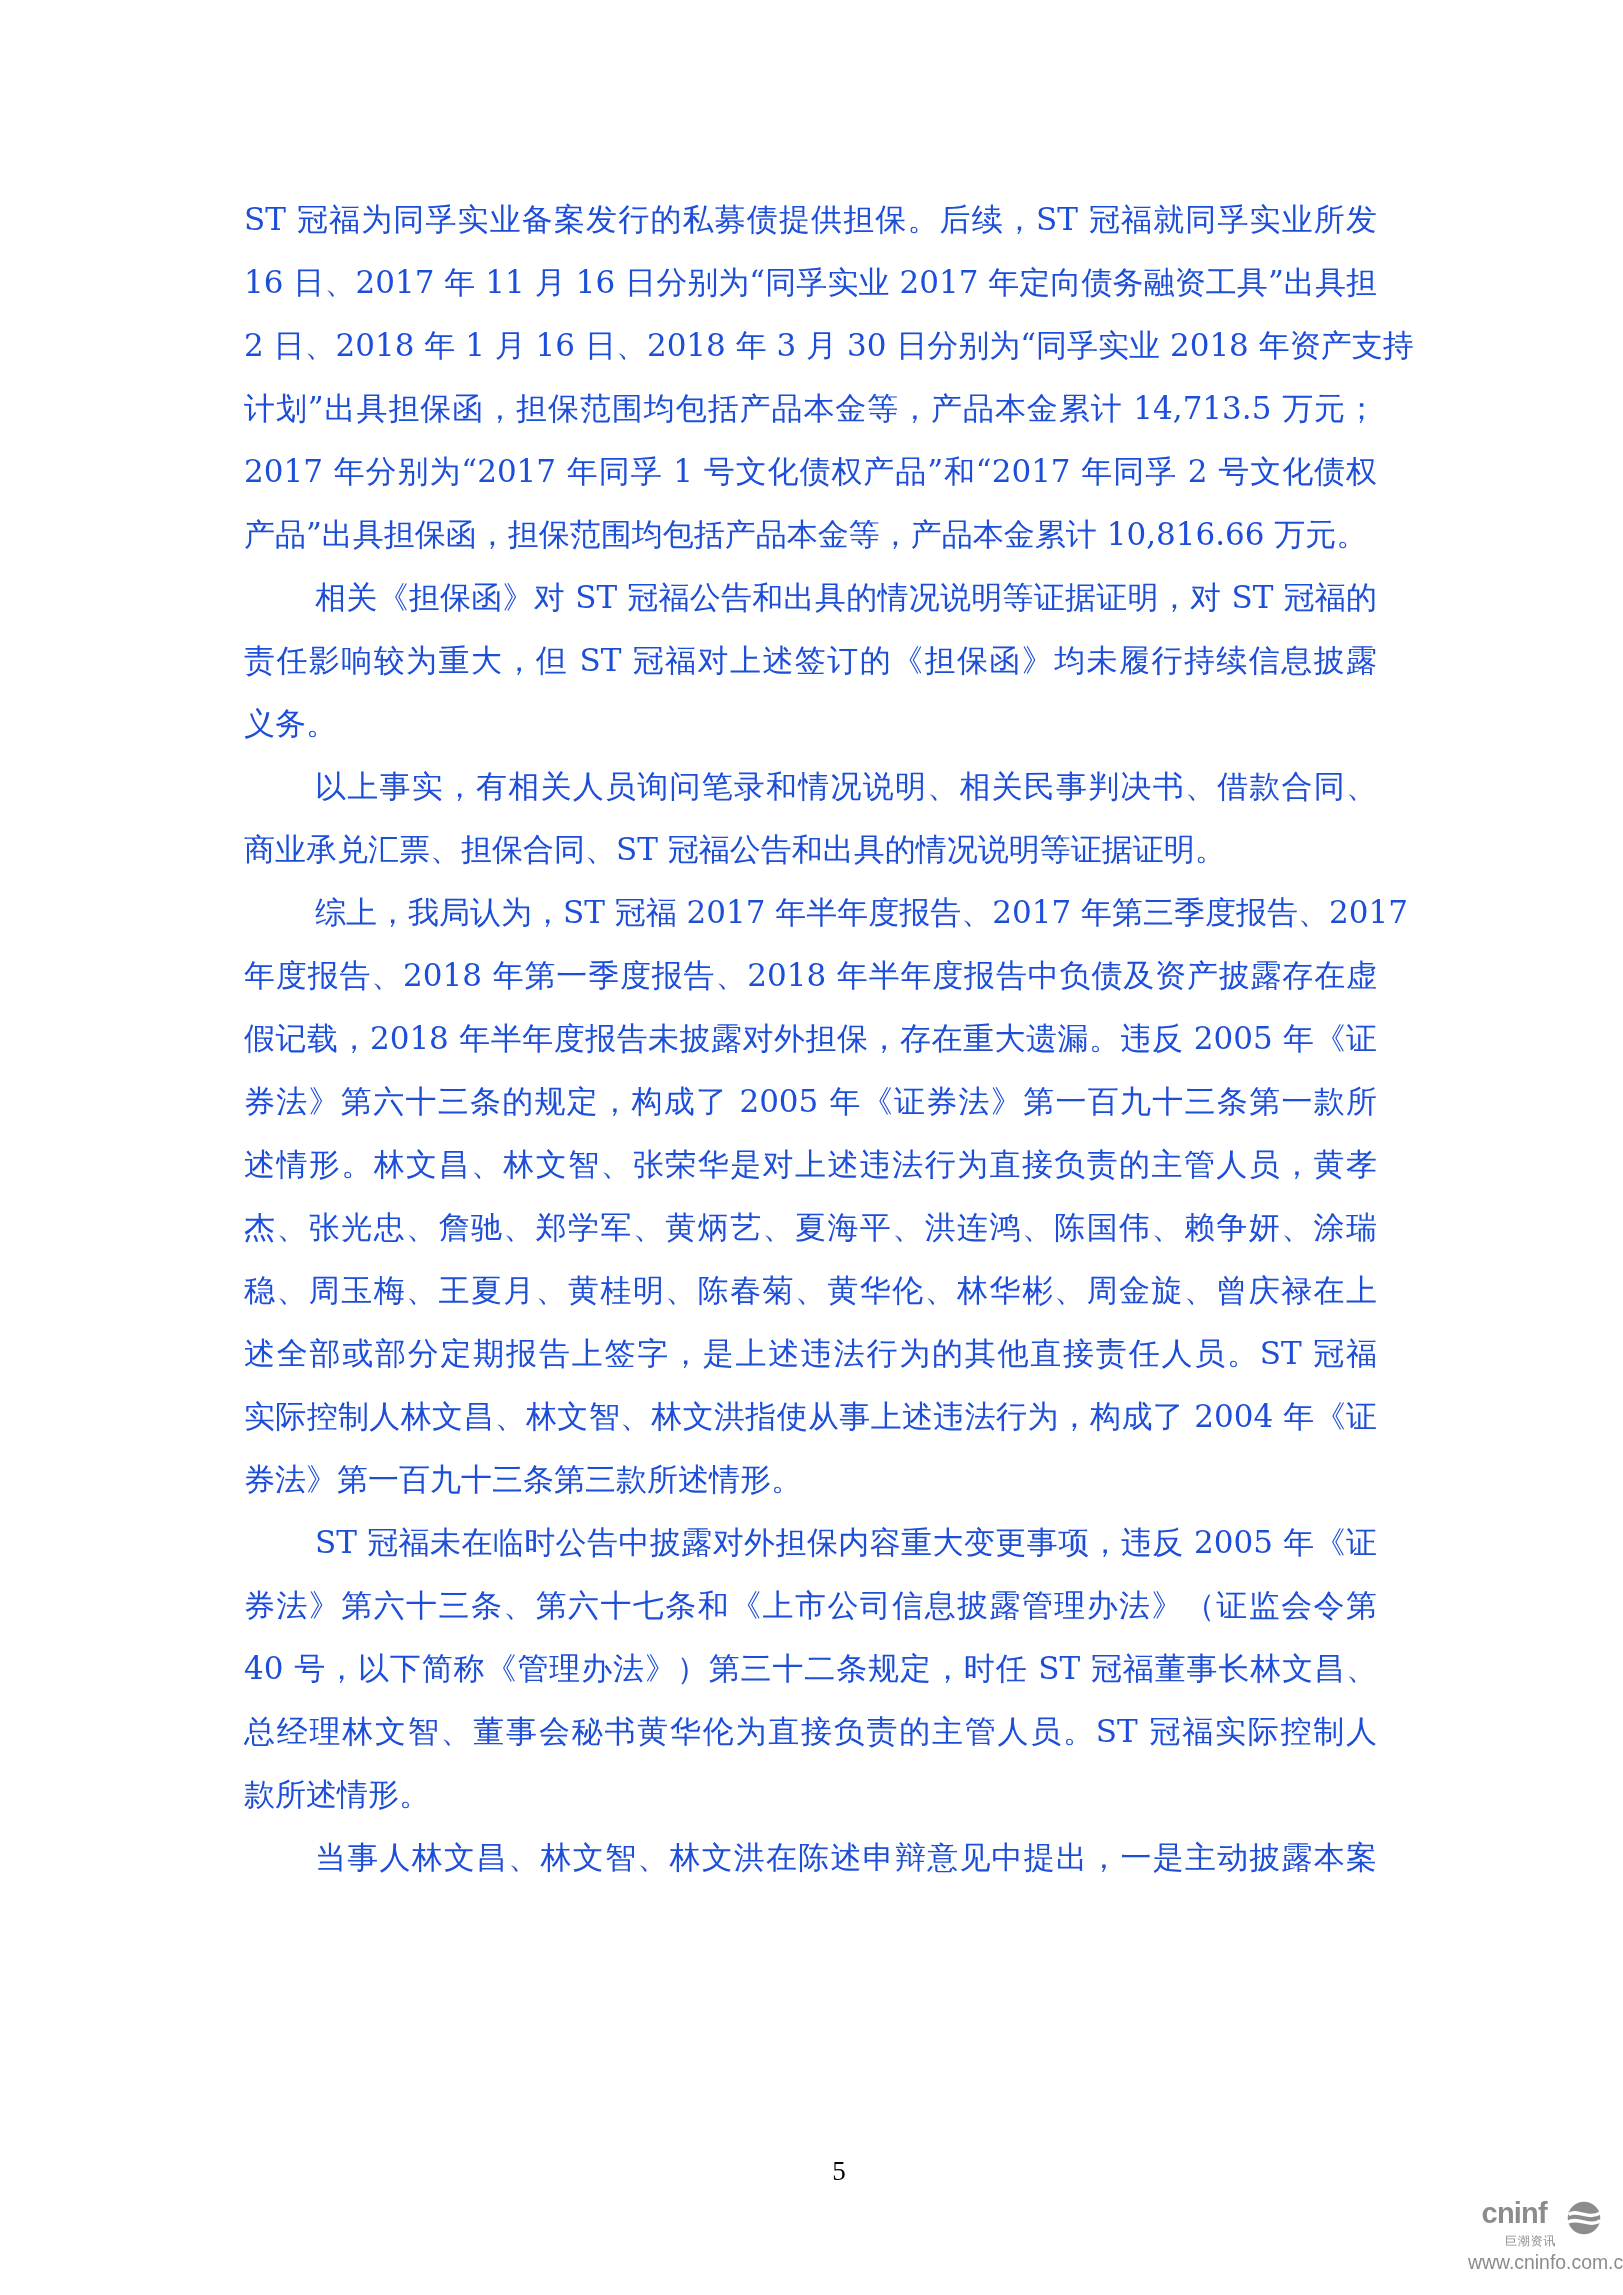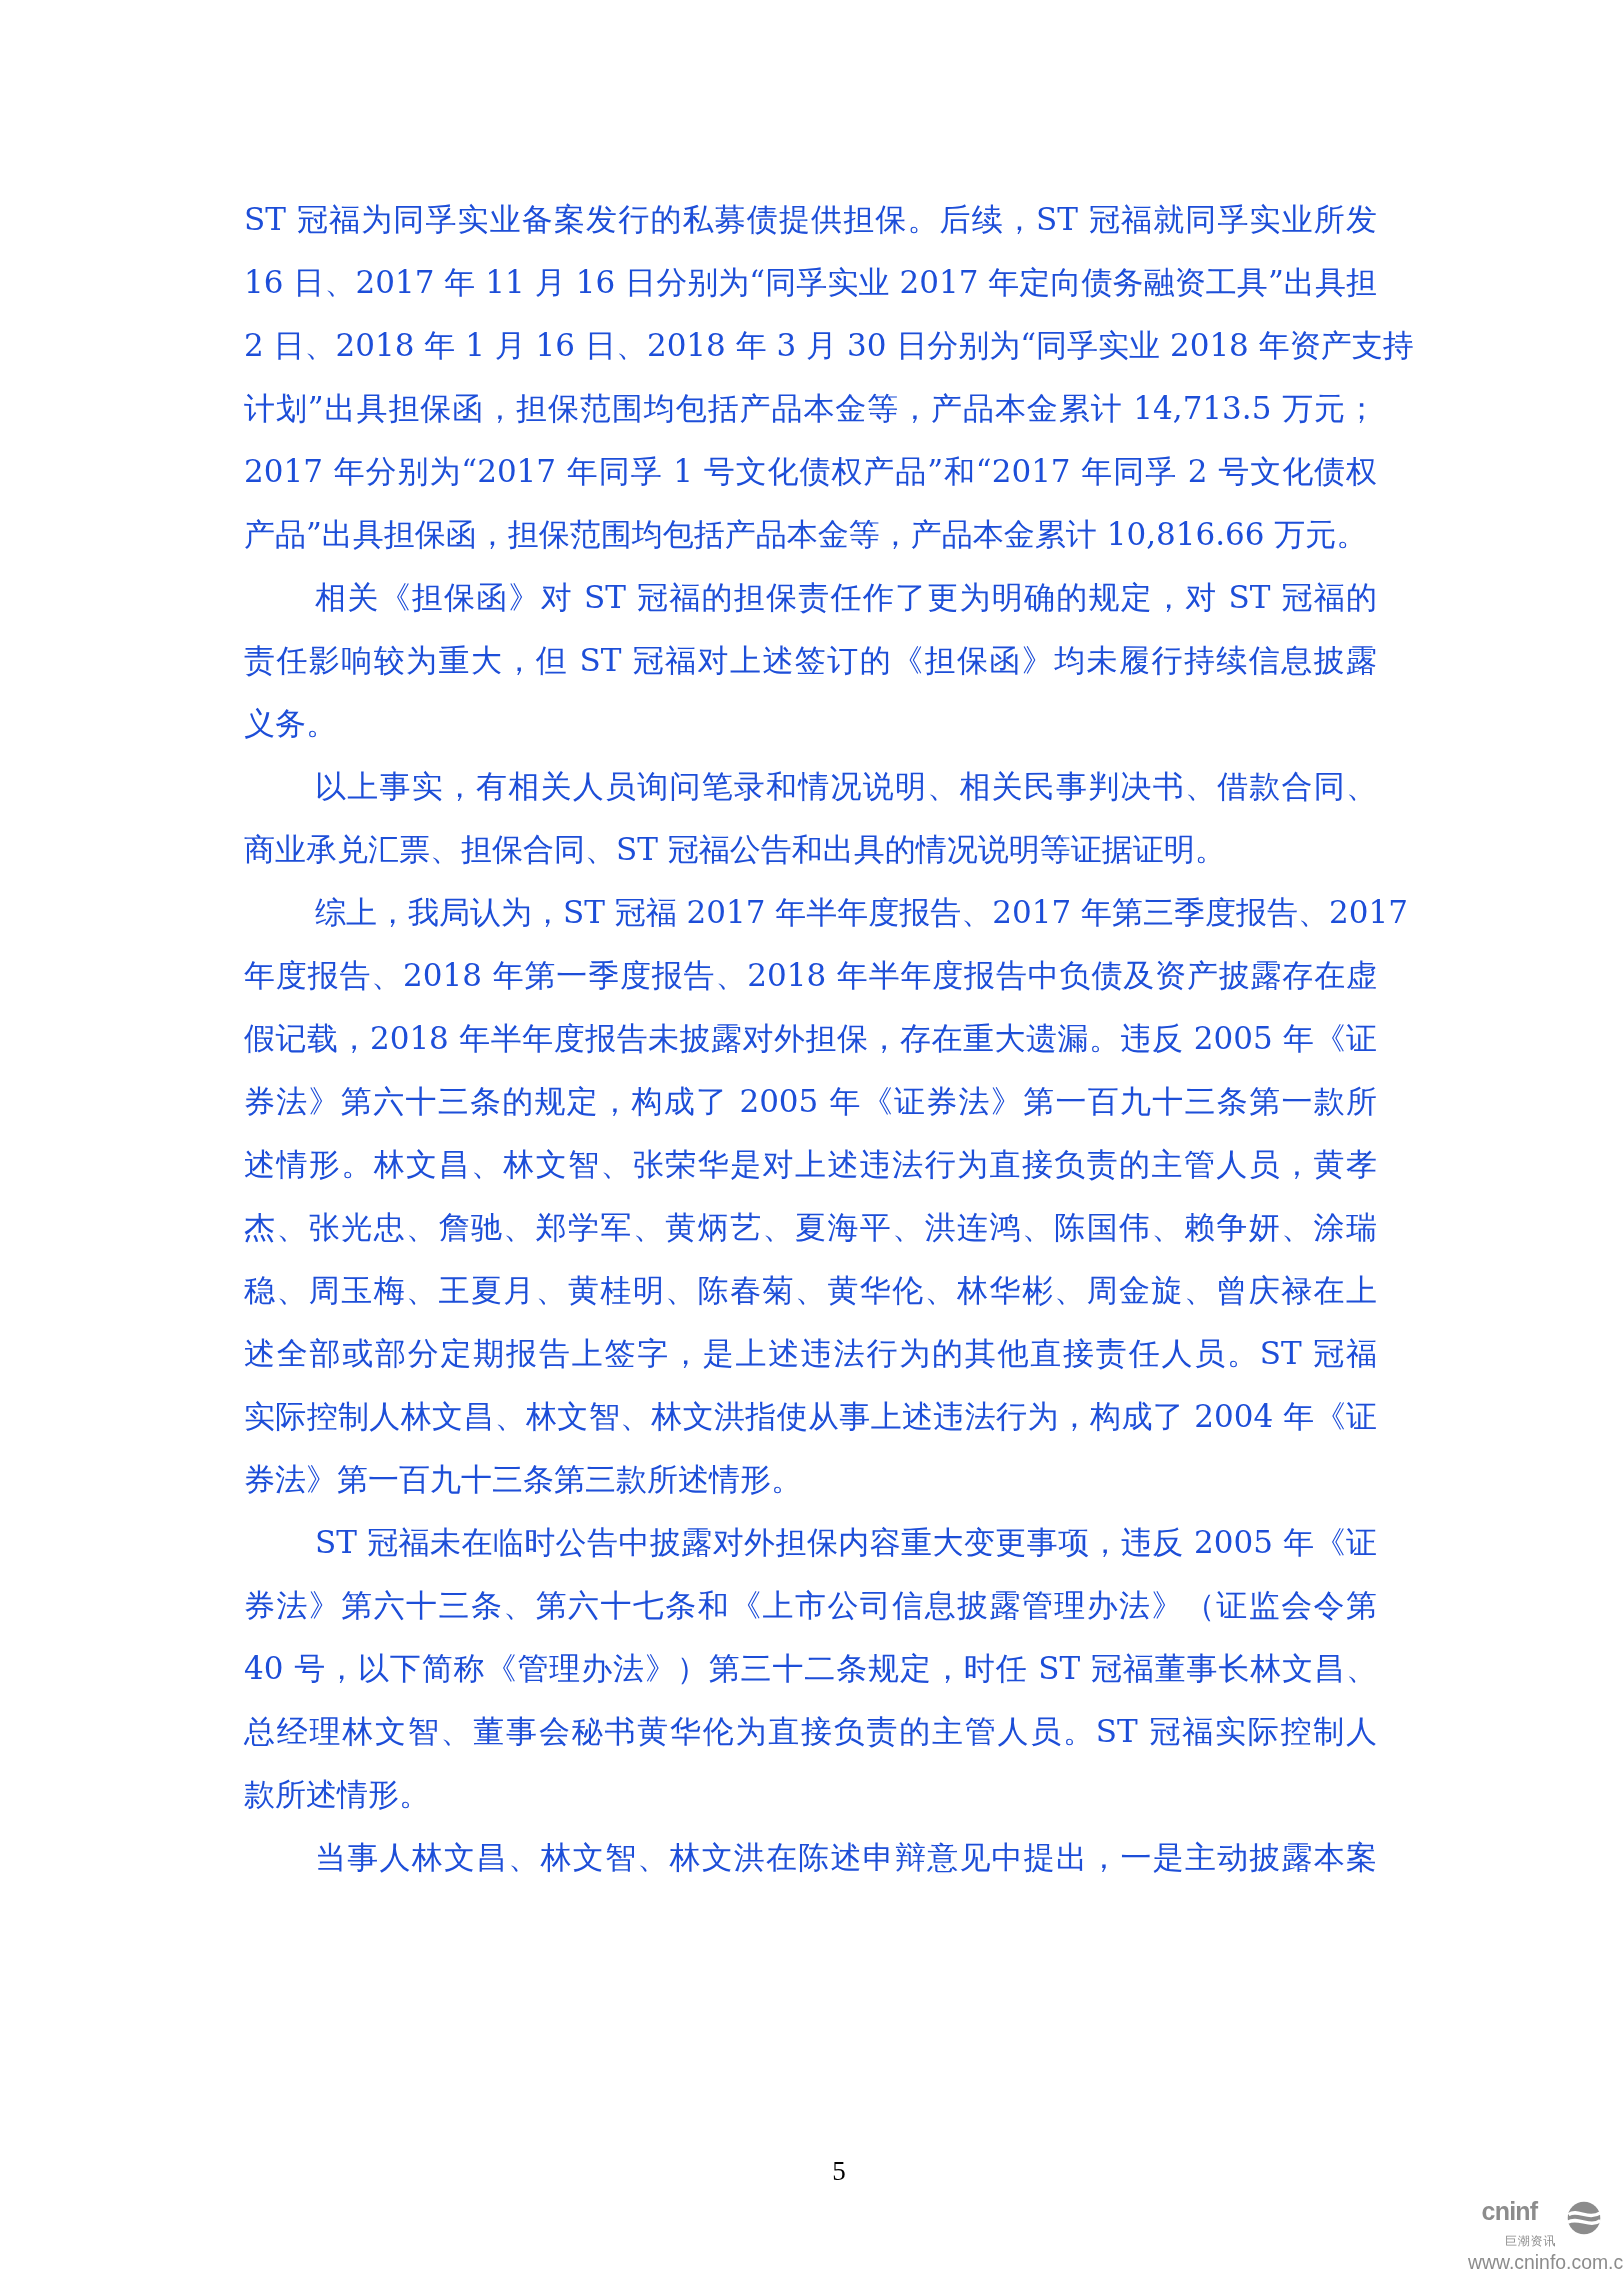--- a/index.html
+++ b/index.html
@@ -18,21 +18,21 @@
     }
     .line.indent { padding-left: 71px; }
     .line.last { text-align: right; text-align-last: left; }
     .page-number {
       position: absolute; left: 822px; top: 2156px; width: 34px; text-align: center;
       font-family: "Liberation Serif", serif; font-size: 27px; color: #000;
     }
     .watermark { position: absolute; left: 1463px; top: 2197px; width: 161px; height: 76px; color: #8c8c8c; }
     .wm-brand {
       position: absolute; left: 18.6px; top: 0px;
-      font-family: "Liberation Sans", sans-serif; font-weight: bold; font-size: 25px; letter-spacing: -0.8px; color: #8c8c8c;
+      font-family: "Liberation Sans", sans-serif; font-weight: bold; font-size: 29px; letter-spacing: -0.8px; color: #8c8c8c;
     }
     .wm-icon { position: absolute; left: 103px; top: 3.4px; width: 36px; height: 36px; }
     .wm-cn {
       position: absolute; left: 42px; top: 36px;
       font-family: Liberation Sans, sans-serif; font-size: 12px; color: #8c8c8c; letter-spacing: 0.8px;
     }
     .wm-url {
       position: absolute; left: 5px; top: 54px;
       font-family: "Liberation Sans", sans-serif; font-size: 19.4px; color: #8c8c8c; white-space: nowrap;
     }
@@ -44,21 +44,21 @@
   <div class="body-text" id="body-text">
       <div>
         <span class="line">ST 冠福为同孚实业备案发行的私募债提供担保。后续，ST 冠福就同孚实业所发</span>
         <span class="line">16 日、2017 年 11 月 16 日分别为“同孚实业 2017 年定向债务融资工具”出具担</span>
         <span class="line">2 日、2018 年 1 月 16 日、2018 年 3 月 30 日分别为“同孚实业 2018 年资产支持</span>
         <span class="line">计划”出具担保函，担保范围均包括产品本金等，产品本金累计 14,713.5 万元；</span>
         <span class="line">2017 年分别为“2017 年同孚 1 号文化债权产品”和“2017 年同孚 2 号文化债权</span>
         <span class="line last">产品”出具担保函，担保范围均包括产品本金等，产品本金累计 10,816.66 万元。</span>
       </div>
       <div>
-        <span class="line indent">相关《担保函》对 ST 冠福的担保责任作了更为明确的规定，对 ST 冠福的</span>
+        <span class="line indent">相关《担保函》对 ST 冠福公告和出具的情况说明等证据证明，对 ST 冠福的</span>
         <span class="line">责任影响较为重大，但 ST 冠福对上述签订的《担保函》均未履行持续信息披露</span>
         <span class="line last">义务。</span>
       </div>
       <div>
         <span class="line indent">以上事实，有相关人员询问笔录和情况说明、相关民事判决书、借款合同、</span>
         <span class="line last">商业承兑汇票、担保合同、ST 冠福公告和出具的情况说明等证据证明。</span>
       </div>
       <div>
         <span class="line indent">综上，我局认为，ST 冠福 2017 年半年度报告、2017 年第三季度报告、2017</span>
         <span class="line">年度报告、2018 年第一季度报告、2018 年半年度报告中负债及资产披露存在虚</span>

